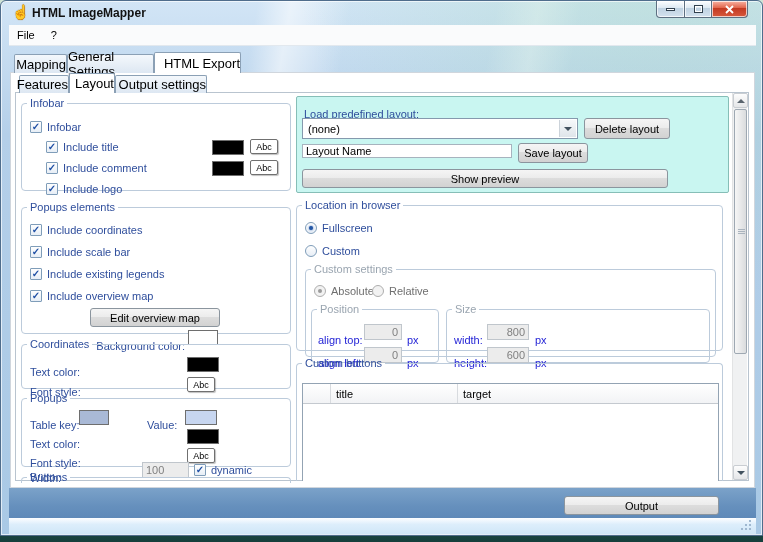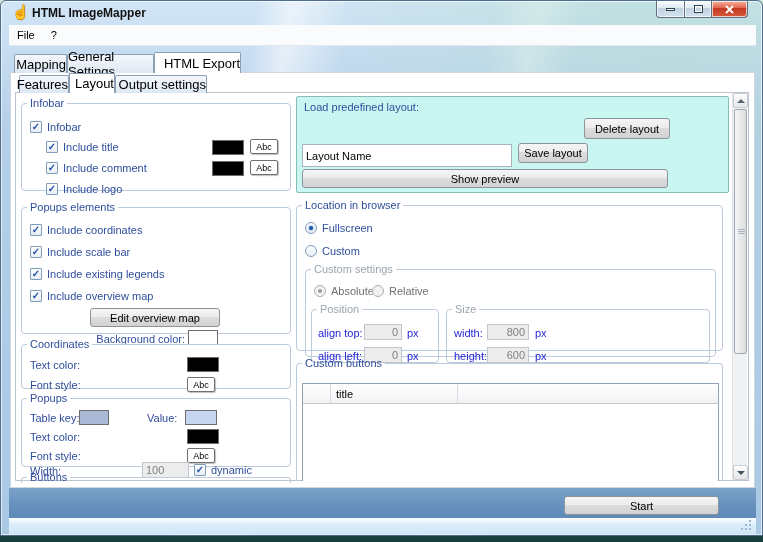--- a/index.html
+++ b/index.html
@@ -36,21 +36,21 @@
   .tab { position:absolute; font-size:13px; color:#000; display:flex; align-items:center; justify-content:flex-end;
     border:1px solid #8ba0b5; border-bottom:none; border-radius:2px 2px 0 0;
     background:linear-gradient(180deg,#f4f8fc,#dde7f2); z-index:2; }
   .tab.active { background:#fff; z-index:4; }
   .mainpage { position:absolute; left:9px; top:71px; width:745px; height:416px; background:#fff; border:1px solid #d0d6dd; z-index:1; }
   .subpage { position:absolute; left:14px; top:91px; width:734px; height:389px; background:#fff; border:1px solid #b9c4cf; z-index:1; }
   .gb { position:absolute; border:1px solid #bccbdb; border-radius:4px; z-index:3; background:transparent; }
   .gb legend { font-size:11px; color:#2f4e9c; padding:0 3px; margin-left:5px; white-space:nowrap; }
   .gb.cut { border-bottom:none; border-radius:4px 4px 0 0; }
   .gb.disabled legend { color:#9aa5b0; }
-  .lbl { position:absolute; font-size:11px; white-space:nowrap; }
+  .lbl { position:absolute; font-size:11px; white-space:nowrap;margin-top:7px; }
   .nv { color:#2f4e9c; }
   .bluelbl { color:#2424d6; }
   .cb { position:absolute; display:flex; align-items:center; gap:5px; font-size:11px; color:#2f4e9c; white-space:nowrap; }
   .cbbox { width:12px; height:12px; flex:0 0 auto; border:1px solid #7f9db9; border-radius:1px;
     background:linear-gradient(180deg,#fefefe,#e7eef6); display:flex; align-items:center; justify-content:center;
     font-size:10px; font-weight:700; color:#1f4fa4; line-height:1; }
   .rd { position:absolute; display:flex; align-items:center; gap:5px; font-size:11px; color:#2f4e9c; white-space:nowrap; }
   .rdc { width:12px; height:12px; flex:0 0 auto; border-radius:50%; border:1px solid #7f9db9;
     background:linear-gradient(180deg,#fefefe,#e7eef6); position:relative; }
   .rdc.sel::after { content:""; position:absolute; left:3px; top:3px; width:4px; height:4px; border-radius:50%;
@@ -233,24 +233,30 @@
     </div>
   </fieldset>
 
   <fieldset class="gb cut" style="left:20px;top:470px;width:270px;height:11px;overflow:hidden">
     <legend>Buttons</legend>
 
   </fieldset>
 
   <div class="cyan">
     <span class="lbl nv" style="left:7px;top:4px">Load predefined layout:</span>
+    <div class="combo" style="left:5px;top:21px;width:276px;height:21px">
+      <span>(none)</span>
+      <span class="arrowzone">
+          <span class="tri-down"></span>
+        </span>
+    </div>
     <div class="btn" style="left:287px;top:21px;width:86px;height:21px">
         <span>Delete layout</span>
       </div>
-    <div class="field" style="left:5px;top:47px;width:210px;height:23px">
+    <div class="field" style="left:5px;top:47px;width:210px;height:14px">
         <span>Layout Name</span>
       </div>
     <div class="btn" style="left:221px;top:46px;width:70px;height:20px">
         <span>Save layout</span>
       </div>
     <div class="btn" style="left:5px;top:72px;width:366px;height:19px">
         <span>Show preview</span>
       </div>
   </div>
 
@@ -304,38 +310,41 @@
   </fieldset>
 
   <fieldset class="gb cut" style="left:295px;top:356px;width:427px;height:124px;overflow:hidden">
     <legend>Custom buttons</legend>
     <div class="tbl" style="left:5px;top:14px;width:417px;height:110px">
       <div class="tblhead">
         <div class="th" style="width:28px"></div>
         <div class="th" style="width:127px">
             <span>title</span>
           </div>
+        <div class="th" style="flex:1;border-right:none">
+            <span>target</span>
+          </div>
       </div>
     </div>
   </fieldset>
 
   <div class="vscroll">
     <div class="scrollbtn" style="top:0">
         <span class="tri-up"></span>
       </div>
     <div class="thumb" style="top:16px;height:245px">
         <span class="thumbgrip"></span>
       </div>
     <div class="scrollbtn" style="top:372px">
         <span class="tri-down"></span>
       </div>
   </div>
 
   <div class="footerbar">
     <div class="btn" style="left:555px;top:8px;width:155px;height:19px">
-        <span>Start</span>
+        <span>Output</span>
       </div>
   </div>
   <div class="statusbar">
     <span class="gripdot"></span>
   </div>
 
 </div>
 
 </body></html>

